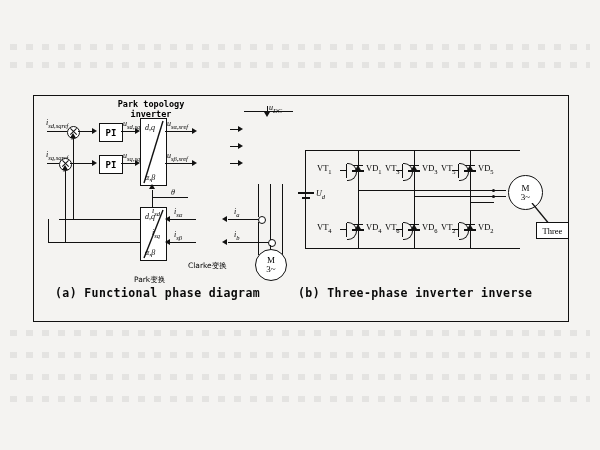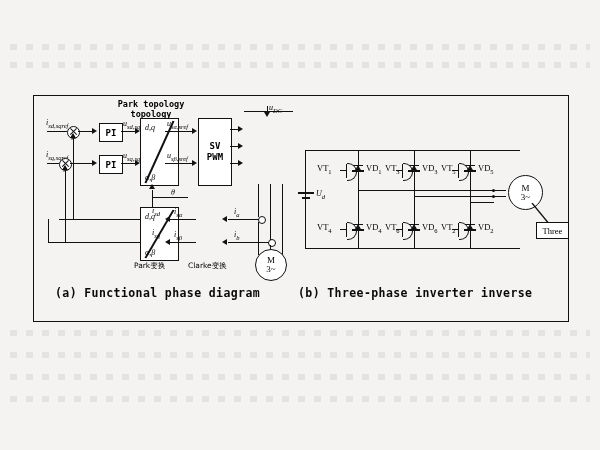--- a/index.html
+++ b/index.html
@@ -45,21 +45,21 @@
   .ar-l{border-top:3.3px solid transparent;border-bottom:3.3px solid transparent;border-right:5.5px solid #111;}
   .ar-d{border-left:3.3px solid transparent;border-right:3.3px solid transparent;border-top:5.5px solid #111;}
   .ar-u{border-left:3.3px solid transparent;border-right:3.3px solid transparent;border-bottom:5.5px solid #111;}
 
   .sum{position:absolute;width:11px;height:11px;border:1.4px solid #111;border-radius:50%;
     background:#fff;}
   .sum:before,.sum:after{content:"";position:absolute;background:#111;}
   .sum:before{left:1px;top:4.6px;width:9px;height:1.2px;transform:rotate(45deg);}
   .sum:after{left:1px;top:4.6px;width:9px;height:1.2px;transform:rotate(-45deg);}
 
-  .diagblk{position:absolute;border:1.5px solid #111;background:#fff;overflow:hidden;padding-left:12px;}
+  .diagblk{position:absolute;border:1.5px solid #111;background:#fff;overflow:hidden;}
   .diagblk .dl{position:absolute;left:0;top:0;width:100%;height:100%;}
   .diagblk .t1{position:absolute;left:4px;top:4px;font-style:italic;font-size:8px;}
   .diagblk .t2{position:absolute;left:4px;bottom:3px;font-style:italic;font-size:8px;}
 
   .motor{position:absolute;border:1.5px solid #111;border-radius:50%;background:#fff;
     display:flex;flex-direction:column;align-items:center;justify-content:center;
     font-family:"Liberation Serif",serif;font-size:9px;line-height:1.0;}
 
   .ttl{position:absolute;font-family:"DejaVu Sans Mono",monospace;font-weight:bold;
     font-size:8.5px;color:#000;text-align:center;white-space:nowrap;}
@@ -95,21 +95,21 @@
   <div class="bgrow" style="top:62px;"></div>
   <div class="bgrow" style="top:330px;"></div>
   <div class="bgrow" style="top:352px;"></div>
   <div class="bgrow" style="top:374px;"></div>
   <div class="bgrow" style="top:396px;"></div>
 
   <div class="figframe"></div>
 
   <div class="ttl" style="left:105px;top:99px;width:92px;">
     <div>Park topology</div>
-    <div>topology</div>
+    <div>inverter</div>
   </div>
 
   <div class="lbl tiny8" style="left:46px;top:118px;">
     <span>i</span><sub class="tiny">sd,sqref</sub>
   </div>
   <div class="lbl tiny8" style="left:46px;top:150px;">
     <span>i</span><sub class="tiny">sq,sqref</sub>
   </div>
 
   <div class="w wh" style="left:47px;top:131px;width:20px;"></div>
@@ -155,26 +155,20 @@
     <span>u</span><sub class="tiny">sα,sref</sub>
   </div>
   <div class="lbl tiny8" style="left:167px;top:151px;">
     <span>u</span><sub class="tiny">sβ,sref</sub>
   </div>
   <div class="w wh" style="left:165px;top:131px;width:29px;"></div>
   <div class="arrow ar-r" style="left:192px;top:127.7px;"></div>
   <div class="w wh" style="left:165px;top:163px;width:29px;"></div>
   <div class="arrow ar-r" style="left:192px;top:159.7px;"></div>
 
-  <div class="blk" style="left:198px;top:118px;width:32px;height:66px;">
-    <div class="mono" style="font-size:9px;line-height:1.25;">
-      <div>SV</div>
-      <div>PWM</div>
-    </div>
-  </div>
 
   <div class="w wh" style="left:230px;top:129px;width:10px;"></div>
   <div class="arrow ar-r" style="left:238px;top:125.7px;"></div>
   <div class="w wh" style="left:230px;top:146px;width:10px;"></div>
   <div class="arrow ar-r" style="left:238px;top:142.7px;"></div>
   <div class="w wh" style="left:230px;top:163px;width:10px;"></div>
   <div class="arrow ar-r" style="left:238px;top:159.7px;"></div>
 
 
   <div class="w wh" style="left:244px;top:111px;width:49px;"></div>
@@ -192,21 +186,21 @@
   <div class="arrow ar-u" style="left:149.4px;top:184px;"></div>
   <div class="w wv" style="left:152px;top:197px;height:10px;"></div>
 
   <div class="diagblk" style="left:140px;top:207px;width:25px;height:52px;">
     <svg class="dl" viewBox="0 0 25 52" preserveAspectRatio="none">
       <line x1="22" y1="2" x2="3" y2="50" stroke="#111" stroke-width="1.4"></line>
     </svg>
     <span class="t1">d,q</span>
     <span class="t2">α,β</span>
   </div>
-  <div class="lbl cjk" style="left:134px;top:261px;">Park变换</div>
+  <div class="lbl cjk" style="left:134px;top:275px;">Park变换</div>
 
   <div class="lbl tiny8" style="left:152px;top:206px;">
     <span>i</span><sub class="tiny">sd</sub>
   </div>
   <div class="lbl tiny8" style="left:152px;top:228px;">
     <span>i</span><sub class="tiny">sq</sub>
   </div>
 
   <div class="lbl cjk" style="left:188px;top:261px;">Clarke变换</div>
 

